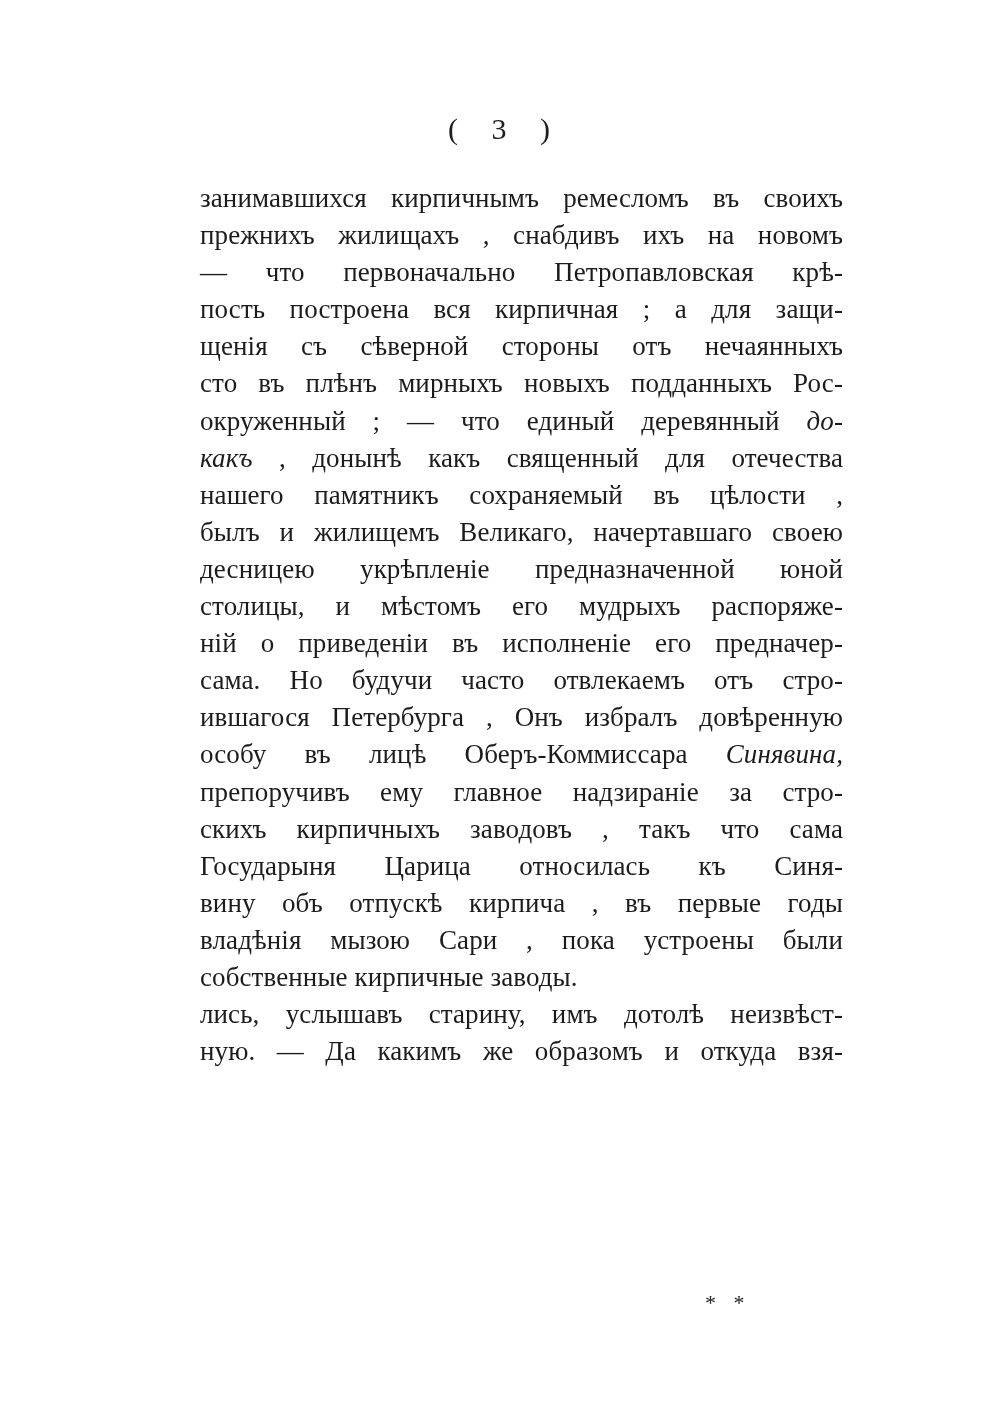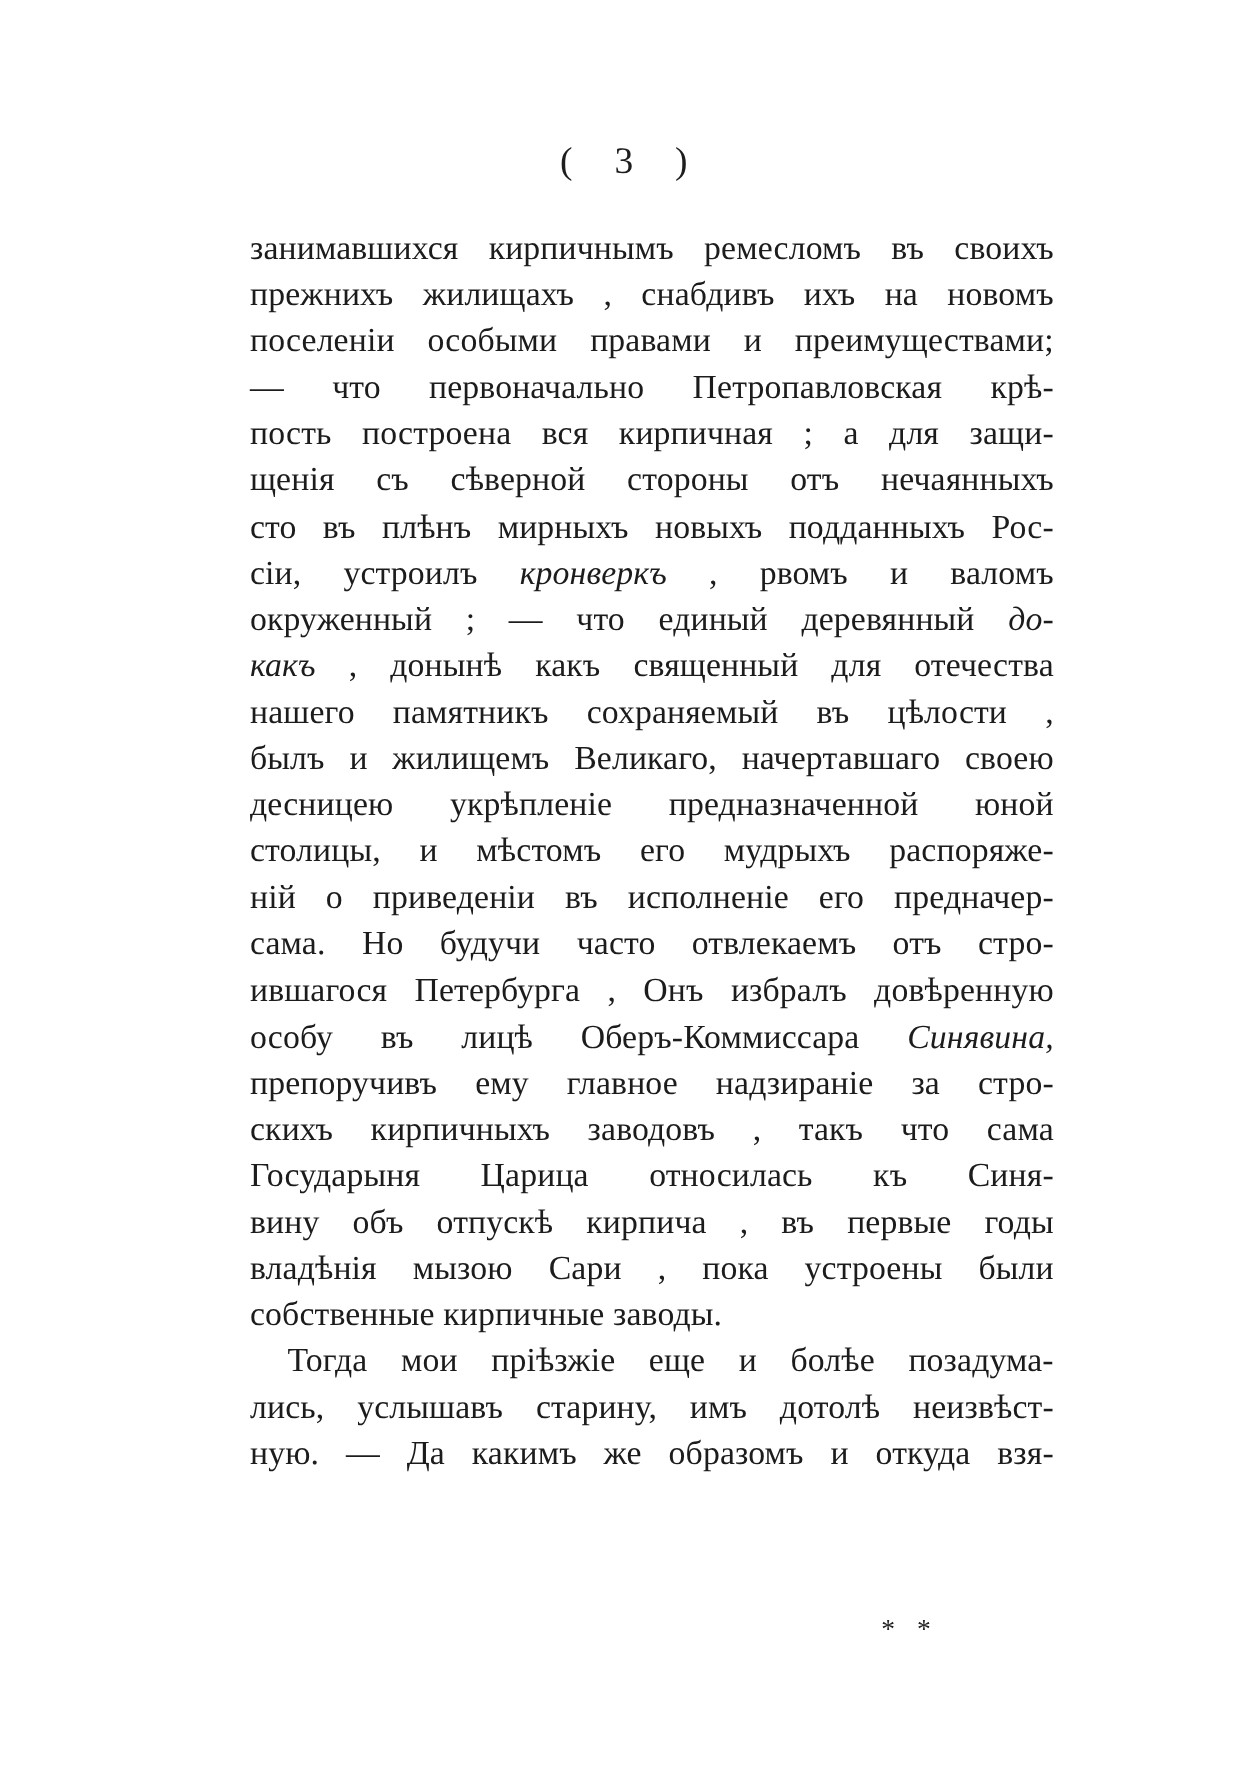--- a/index.html
+++ b/index.html
@@ -70,44 +70,41 @@
   <div class="page-number">
     <span class="paren">(</span>
     <span>3</span>
     <span class="paren">)</span>
   </div>
 
   <div class="text-block" id="text-block">
       <div>
         <div class="line"><span>занимавшихся кирпичнымъ ремесломъ въ своихъ</span></div>
         <div class="line"><span>прежнихъ жилищахъ , снабдивъ ихъ на новомъ</span></div>
-        <div class="line"><span>поселенiи особыми правами и преимуществами;</span></div>
         <div class="line"><span>— что первоначально Петропавловская крѣ-</span></div>
         <div class="line"><span>пость построена вся кирпичная ; а для защи-</span></div>
         <div class="line"><span>щенiя съ сѣверной стороны отъ нечаянныхъ</span></div>
         <div class="line"><span>сто въ плѣнъ мирныхъ новыхъ подданныхъ Рос-</span></div>
-        <div class="line"><span>сiи, устроилъ </span><em class="it">кронверкъ</em><span> , рвомъ и валомъ</span></div>
         <div class="line"><span>окруженный ; — что единый деревянный </span><em class="it">до-</em></div>
         <div class="line"><em class="it">какъ</em><span> , донынѣ какъ священный для отечества</span></div>
         <div class="line"><span>нашего памятникъ сохраняемый въ цѣлости ,</span></div>
         <div class="line"><span>былъ и жилищемъ Великаго, начертавшаго своею</span></div>
         <div class="line"><span>десницею укрѣпленiе предназначенной юной</span></div>
         <div class="line"><span>столицы, и мѣстомъ его мудрыхъ распоряже-</span></div>
         <div class="line"><span>нiй о приведенiи въ исполненiе его предначер-</span></div>
         <div class="line"><span>сама. Но будучи часто отвлекаемъ отъ стро-</span></div>
         <div class="line"><span>ившагося Петербурга , Онъ избралъ довѣренную</span></div>
         <div class="line"><span>особу въ лицѣ Оберъ-Коммиссара </span><em class="it">Синявина,</em></div>
         <div class="line"><span>препоручивъ ему главное надзиранiе за стро-</span></div>
         <div class="line"><span>скихъ кирпичныхъ заводовъ , такъ что сама</span></div>
         <div class="line"><span>Государыня Царица относилась къ Синя-</span></div>
         <div class="line"><span>вину объ отпускѣ кирпича , въ первые годы</span></div>
         <div class="line"><span>владѣнiя мызою Сари , пока устроены были</span></div>
         <div class="line last"><span>собственные кирпичные заводы.</span></div>
       </div>
       <div>
-        <div class="line indent"><span>Тогда мои прiѣзжiе еще и болѣе позадума-</span></div>
         <div class="line"><span>лись, услышавъ старину, имъ дотолѣ неизвѣст-</span></div>
         <div class="line"><span>ную. — Да какимъ же образомъ и откуда взя-</span></div>
       </div>
     </div>
 
   <div class="signature">* *</div>
 </div>
 
 </body></html>

